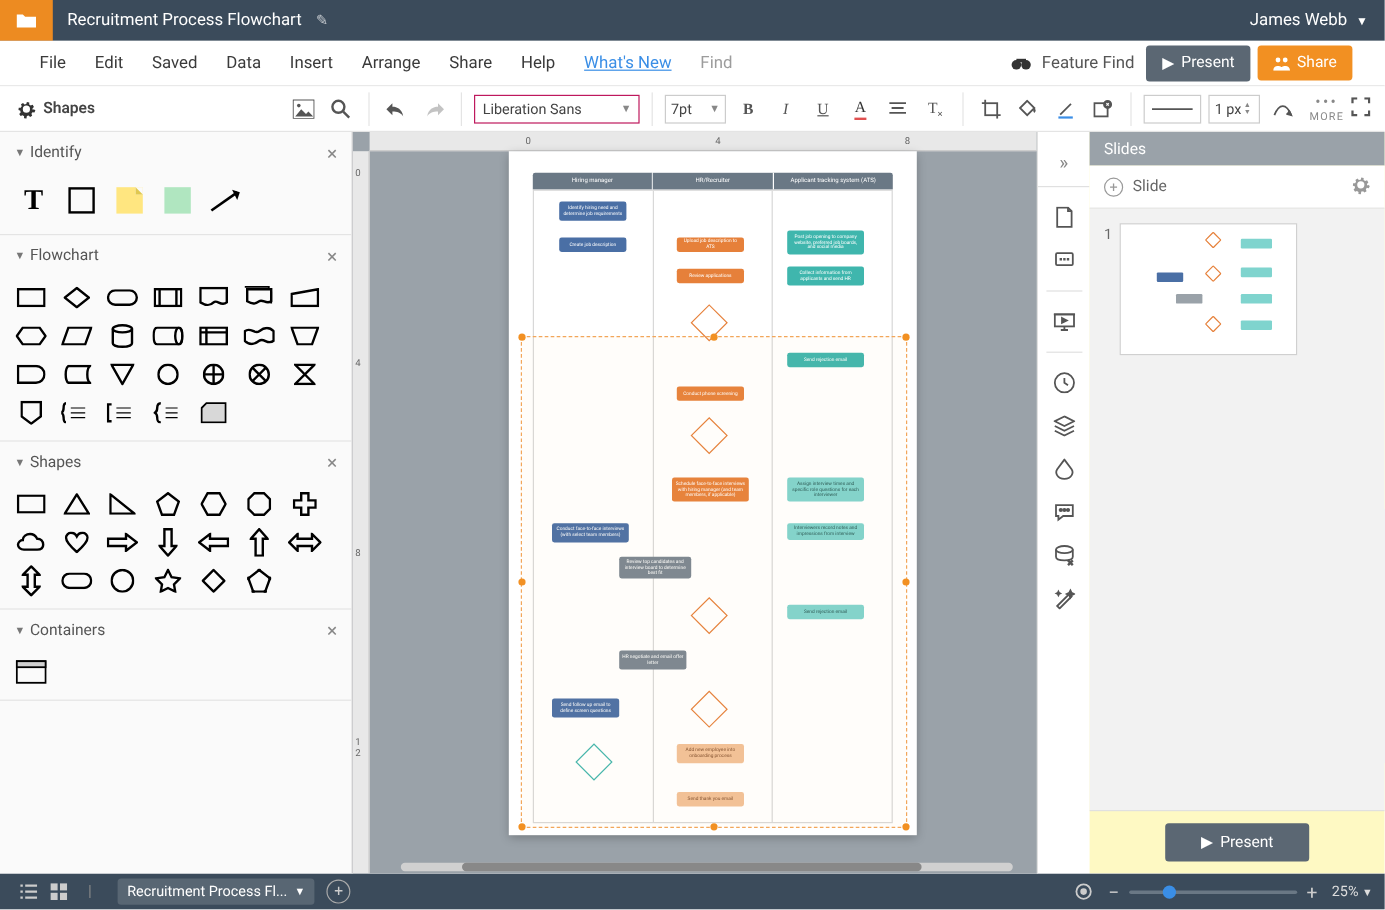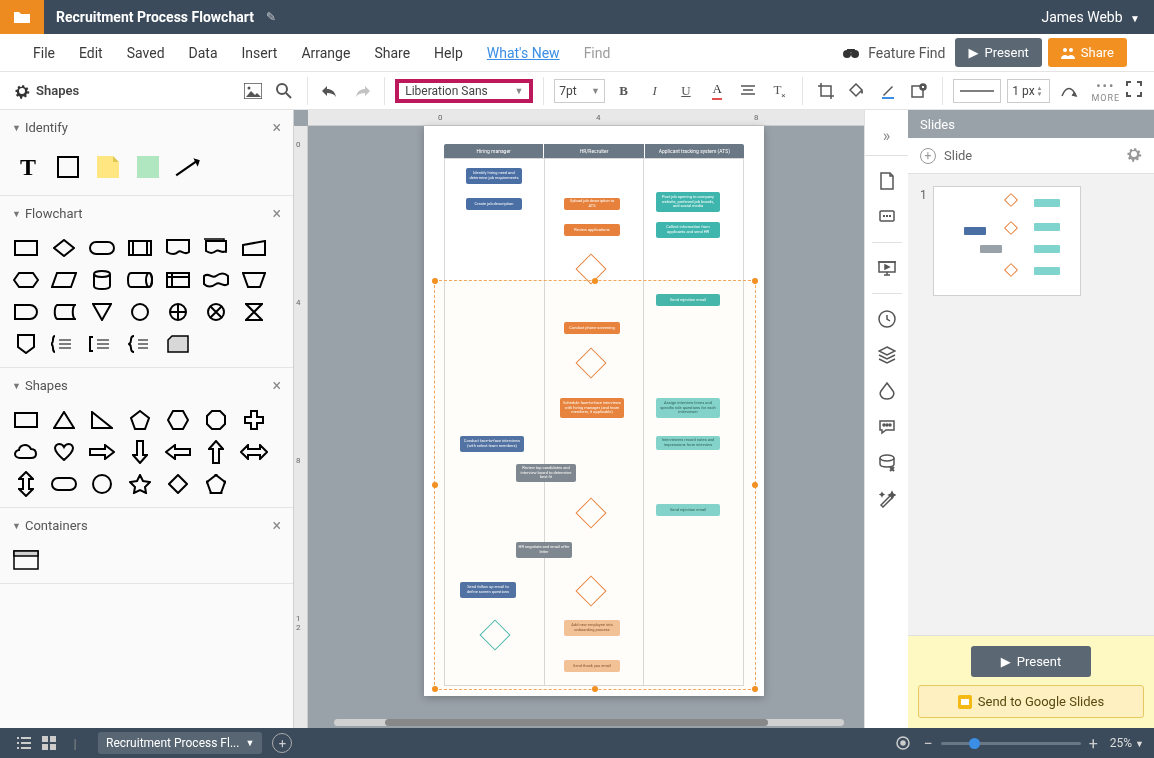--- a/index.html
+++ b/index.html
@@ -1,41 +1,41 @@
 <!DOCTYPE html>
 <html><head>
 <meta charset="utf-8">
 <style>
 * { margin: 0; padding: 0; box-sizing: border-box; font-family: -apple-system, "Segoe UI", Roboto, sans-serif; }
 body { width: 1154px; height: 758px; overflow: hidden; background: #fff; display: flex; flex-direction: column; }
 
 
 .titlebar { background: #3b4b5b; color: #fff; height: 34px; display: flex; align-items: center; padding: 0; font-size: 14px; }
 .titlebar .folder { background: #ed8b21; height: 34px; width: 44px; display: flex; align-items: center; justify-content: center; }
-.titlebar .doc-title { padding: 0 8px 0 12px; font-weight: bold; }
+.titlebar .doc-title { padding: 0 8px 0 12px; }
 .titlebar .pencil { opacity: .7; margin-left: 4px; font-size: 12px; }
 .titlebar .user { margin-left: auto; padding: 0 14px; cursor: pointer; }
 .titlebar .caret { margin-left: 4px; font-size: 10px; }
 
 
 .menubar { height: 38px; background: #fff; display: flex; align-items: center; padding: 0 21px; border-bottom: 1px solid #e4e4e4; color: #3a3a3a; font-size: 14px; }
 .menubar .menu { padding: 6px 12px; cursor: pointer; }
 .menubar .whatsnew { color: #3a8ee6; text-decoration: underline; }
 .menubar .saved { color: #9c9c9c; }
 .menubar .spacer { flex: 1; }
 .menubar .feature-find { display: flex; align-items: center; gap: 8px; margin-right: 10px; color: #555; cursor: pointer; }
 .menubar .btn-present { background: #5b6773; color: #fff; border: none; padding: 7px 13px; font-size: 13px; border-radius: 3px; display: flex; align-items: center; gap: 6px; cursor: pointer; margin-right: 6px; }
 .menubar .btn-share { background: #f29022; color: #fff; border: none; padding: 7px 13px; font-size: 13px; border-radius: 3px; display: flex; align-items: center; gap: 6px; cursor: pointer; margin-right: 6px; }
 
 
 .toolbar { height: 38px; background: #fff; border-bottom: 1px solid #e4e4e4; display: flex; align-items: center; padding: 0 8px; gap: 6px; font-size: 13px; color: #444; position: relative; }
 .toolbar .shapes-btn { display: flex; align-items: center; gap: 6px; font-weight: 600; padding: 4px 6px; cursor: pointer; }
 .toolbar .divider { width: 1px; height: 28px; background: #e4e4e4; margin: 0 4px; }
 .toolbar .icon-btn { width: 26px; height: 26px; display: flex; align-items: center; justify-content: center; border-radius: 3px; cursor: pointer; color: #555; }
-.toolbar .font-select { border: 4px solid #be185d; height: 24px; width: 142px; padding: 0 6px; font-size: 12px; display: flex; align-items: center; justify-content: space-between; background: #fff; cursor: pointer; }
+.toolbar .font-select { border: 1px solid #be185d; height: 24px; width: 142px; padding: 0 6px; font-size: 12px; display: flex; align-items: center; justify-content: space-between; background: #fff; cursor: pointer; }
 .toolbar .size-select { border: 1px solid #ccc; height: 24px; width: 52px; padding: 0 4px; font-size: 12px; display: flex; align-items: center; justify-content: space-between; cursor: pointer; }
 .toolbar .line-select { border: 1px solid #ccc; height: 24px; width: 50px; display: flex; align-items: center; justify-content: center; cursor: pointer; }
 .toolbar .px-select { border: 1px solid #ccc; height: 24px; width: 44px; padding: 0 4px; font-size: 12px; display: flex; align-items: center; gap: 2px; cursor: pointer; }
 .toolbar .more { font-size: 9px; letter-spacing: 1px; color: #888; text-align: center; }
 .toolbar .fs-icon { cursor: pointer; margin-left: 8px; margin-right: 4px; }
 
 
 .main { flex: 1; display: flex; overflow: hidden; position: relative; }
 
 
@@ -752,27 +752,20 @@
           <div class="tmini" style="left:100px;top:58px;width:26px;height:8px;background:#7fd4ce"></div>
           <div class="tmini" style="left:100px;top:80px;width:26px;height:8px;background:#7fd4ce"></div>
         </div>
       </div>
     </div>
     <div class="rp-actions">
       <button class="btn-present2">
         <span>▶</span>
         <span>Present</span>
       </button>
-      <button class="btn-gslides">
-        <svg width="14" height="14" viewBox="0 0 14 14">
-            <rect width="14" height="14" rx="2" fill="#f5b914"></rect>
-            <rect x="3" y="4" width="8" height="6" fill="#fff"></rect>
-          </svg>
-        <span>Send to Google Slides</span>
-      </button>
     </div>
   </div>
 </div>
 
 <div class="statusbar">
   <span class="sb-icon">
       <svg width="16" height="14" stroke="#ccc" stroke-width="2">
         <path d="M2 2h2M6 2h10M2 7h2M6 7h10M2 12h2M6 12h10"></path>
       </svg>
     </span>

